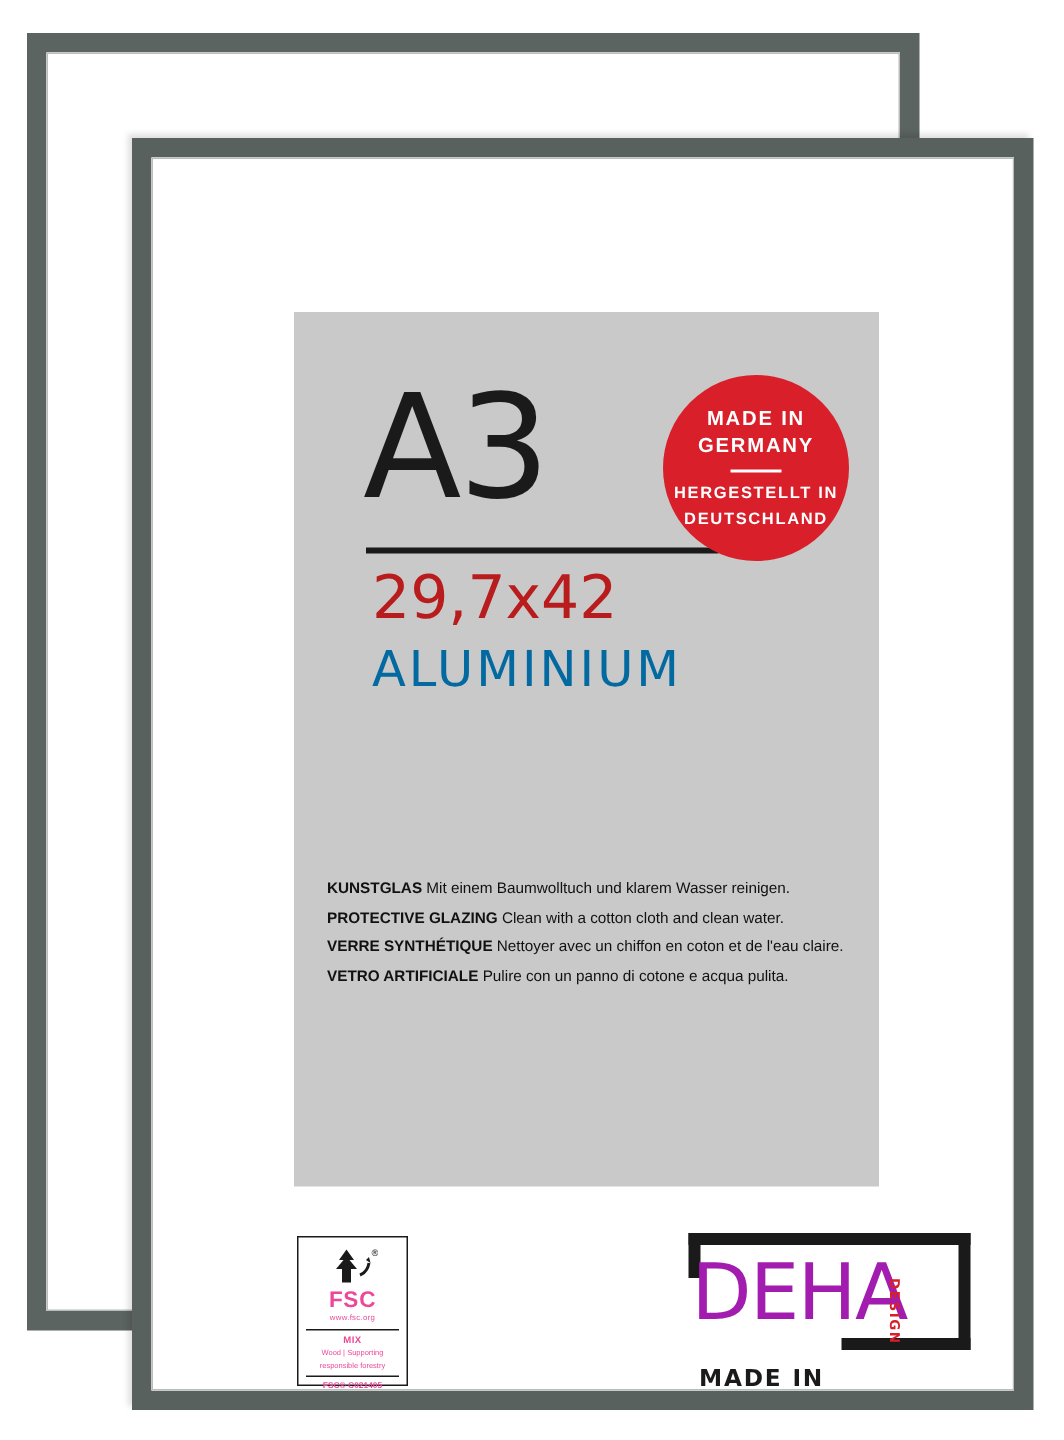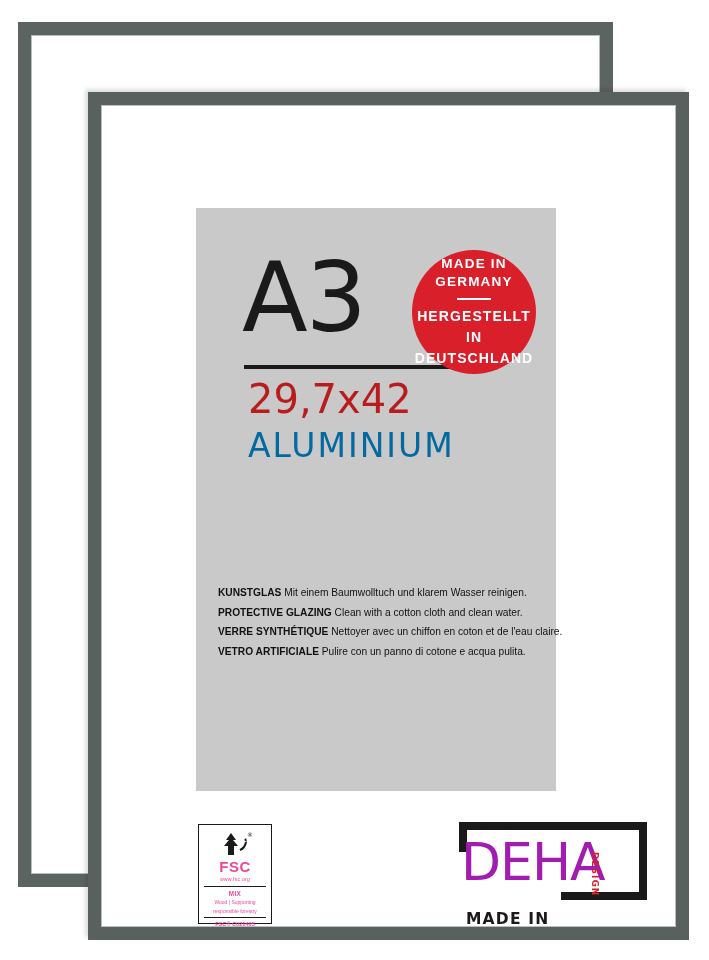--- a/index.html
+++ b/index.html
@@ -71,21 +71,21 @@
     inset: 14px;
     background: #ffffff;
     overflow: hidden;
   }
 
   
   .insert {
     position: absolute;
     left: 94px;
     top: 102px;
-    width: 360px;
+    width: 390px;
     height: 583px;
     background: #c9c9c9;
   }
 
   .size-label {
     position: absolute;
     left: 46px;
     top: 42px;
     font-size: 96px;
     line-height: 1;
@@ -143,21 +143,21 @@
     letter-spacing: 1.2px;
     line-height: 1.35;
   }
   .badge .b-sep {
     width: 34px;
     height: 2px;
     background: #ffffff;
     margin: 7px 0 6px 0;
   }
   .badge .b2 {
-    font-size: 14px;
+    font-size: 11px;
     font-weight: bold;
     letter-spacing: 1.1px;
     line-height: 1.5;
   }
 
   
   .care {
     position: absolute;
     left: 22px;
     right: 14px;

